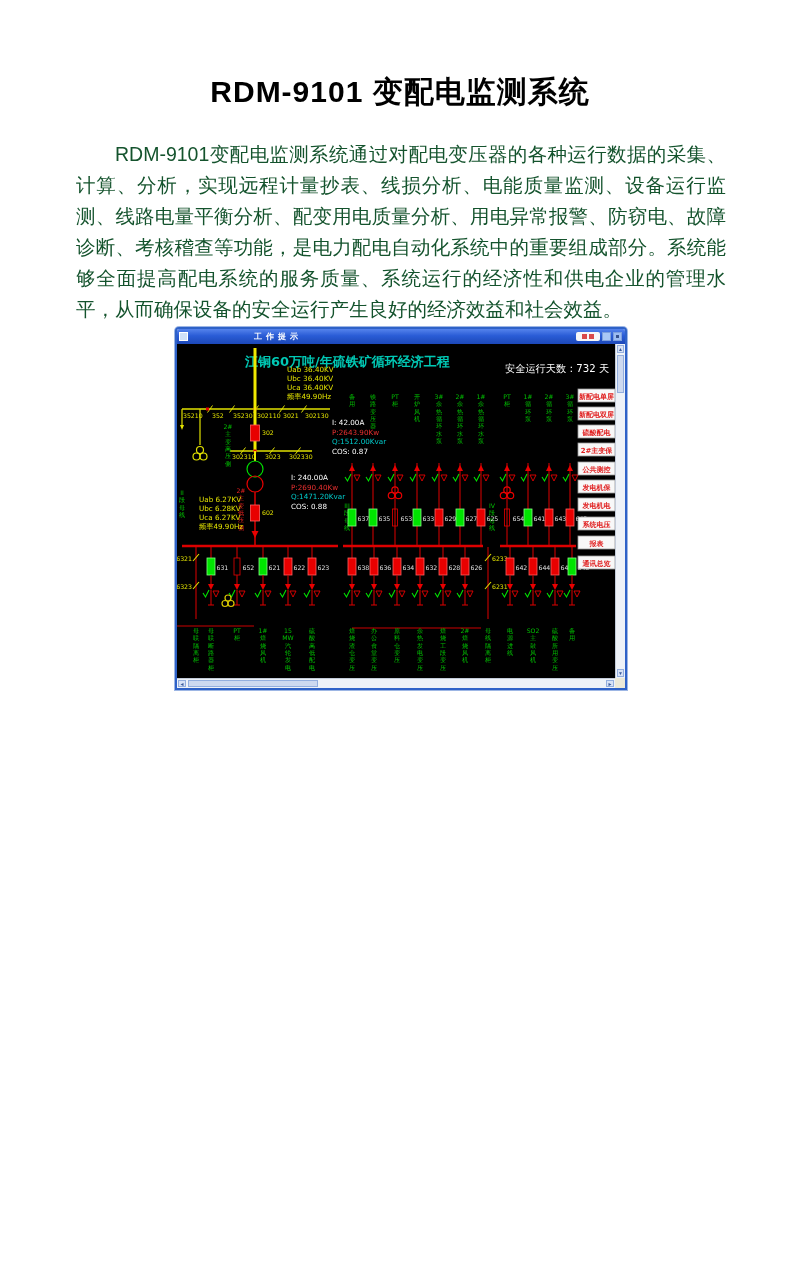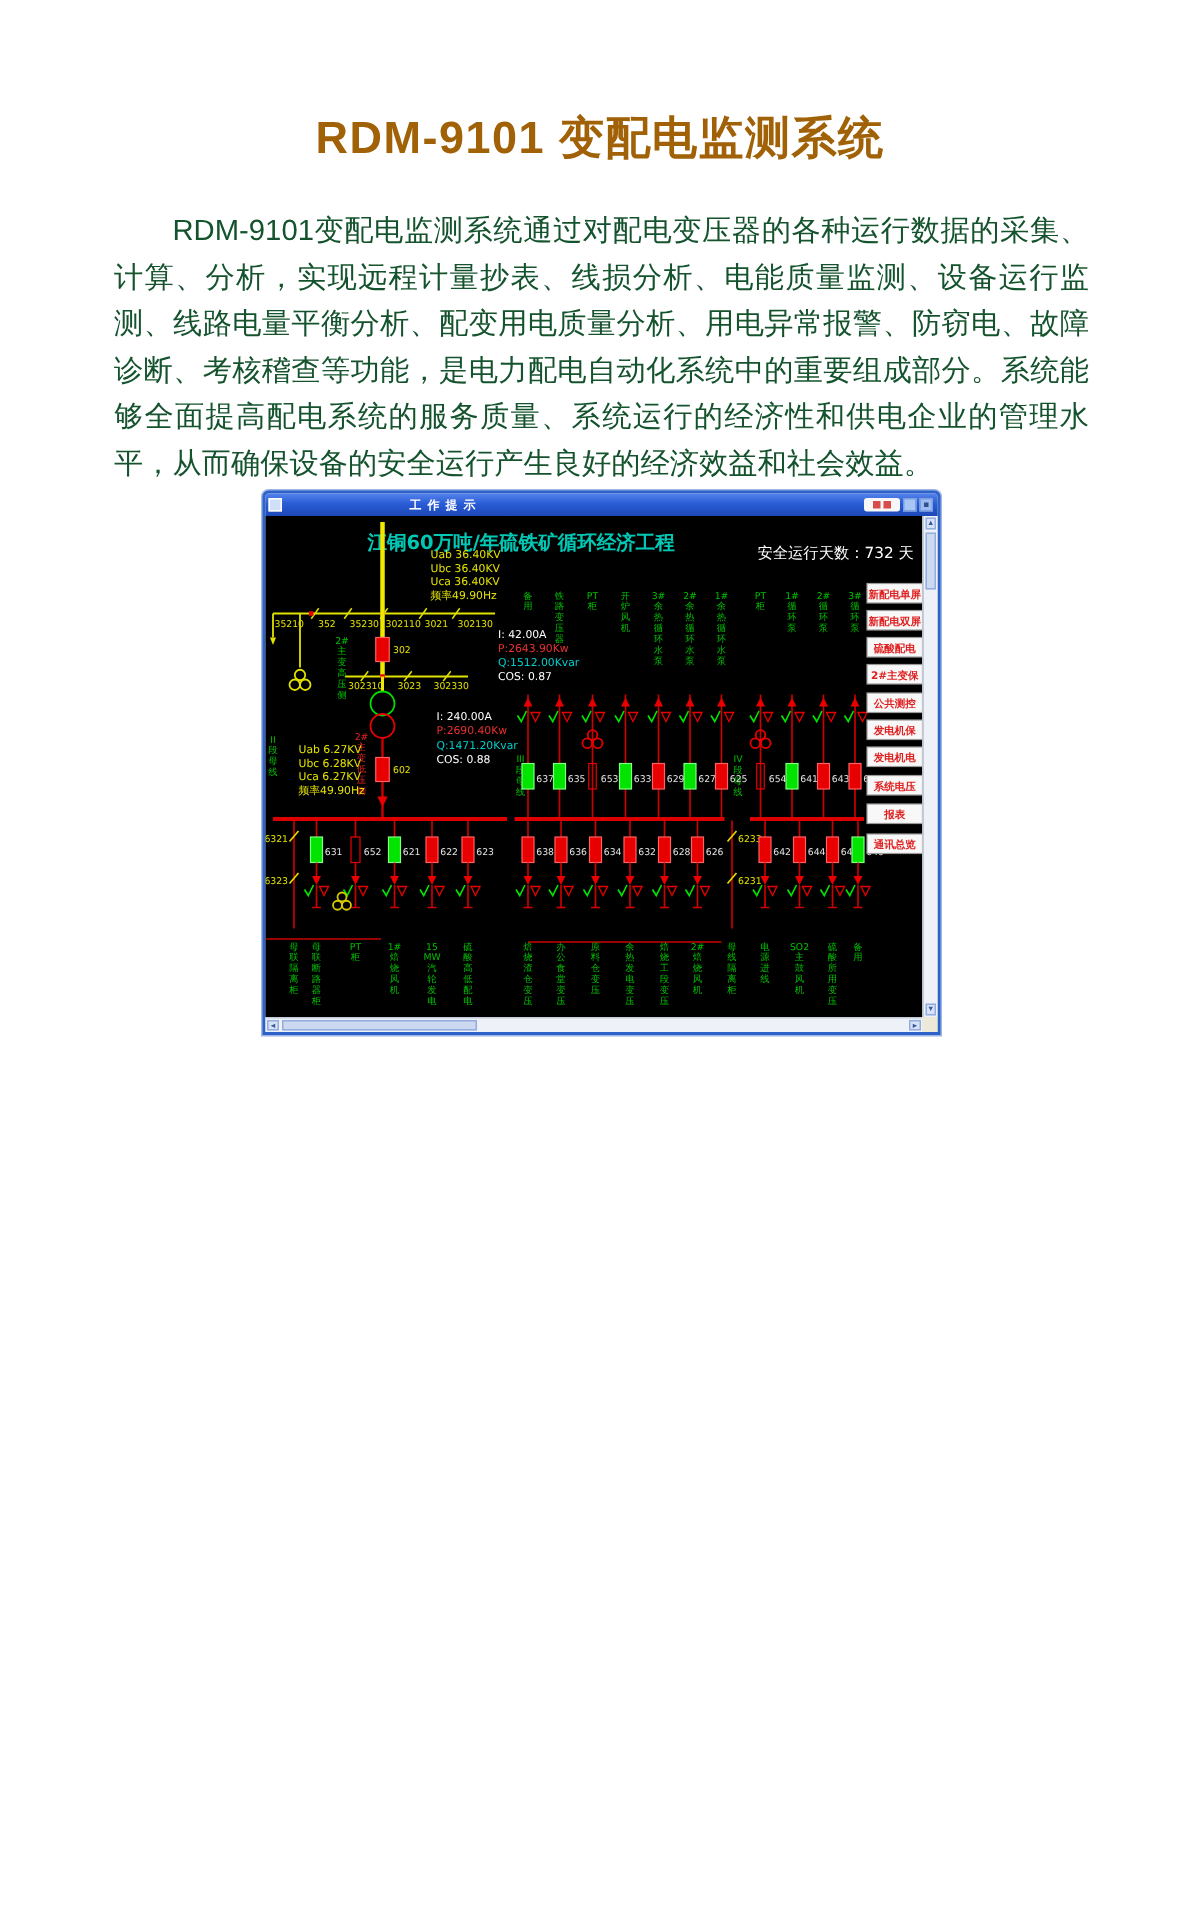--- a/index.html
+++ b/index.html
@@ -3,37 +3,37 @@
 <meta charset="utf-8">
 <style>
   html,body{margin:0;padding:0;}
   body{
     width:800px;height:1279px;position:relative;overflow:hidden;
     background:#ffffff;
     font-family:"Liberation Sans","DejaVu Sans",sans-serif;
   }
   .doc-title{
     position:absolute;top:72px;left:0;width:800px;text-align:center;
-    font-size:30px;font-weight:bold;color:#a16207;letter-spacing:1px;
+    font-size:30px;font-weight:bold;color:#000000;letter-spacing:1px;
   }
   .doc-body{
     position:absolute;top:139px;left:76px;width:650px;
     font-size:19.5px;line-height:31px;color:#14532d;
     text-align:justify;text-indent:2em;
   }
   
   .app-window{
     position:absolute;left:175px;top:327px;width:452px;height:363px;
     background:#ece9d8;border:2px solid #2f62c8;border-radius:4px 4px 0 0;
     box-sizing:border-box;box-shadow:0 0 0 1px #9db6e4;
   }
   .titlebar{
     position:absolute;left:0;top:0;width:448px;height:15px;
     background:linear-gradient(180deg,#5583ec 0%,#2a5cd6 45%,#1c48b8 100%);
-    border-radius:2px 2px 0 0;display:flex;align-items:center;gap:19px;
+    border-radius:2px 2px 0 0;display:flex;align-items:center;
   }
   .titlebar-icon{
     width:9px;height:9px;margin-left:2px;background:#cfe0f8;
     border:1px solid #ffffff;box-sizing:border-box;
   }
   .titlebar-title{
     color:#ffffff;font-size:8px;font-weight:bold;letter-spacing:4px;
     margin-left:66px;white-space:nowrap;
   }
   .titlebar-controls{margin-left:auto;margin-right:3px;display:flex;gap:2px;align-items:center;}

